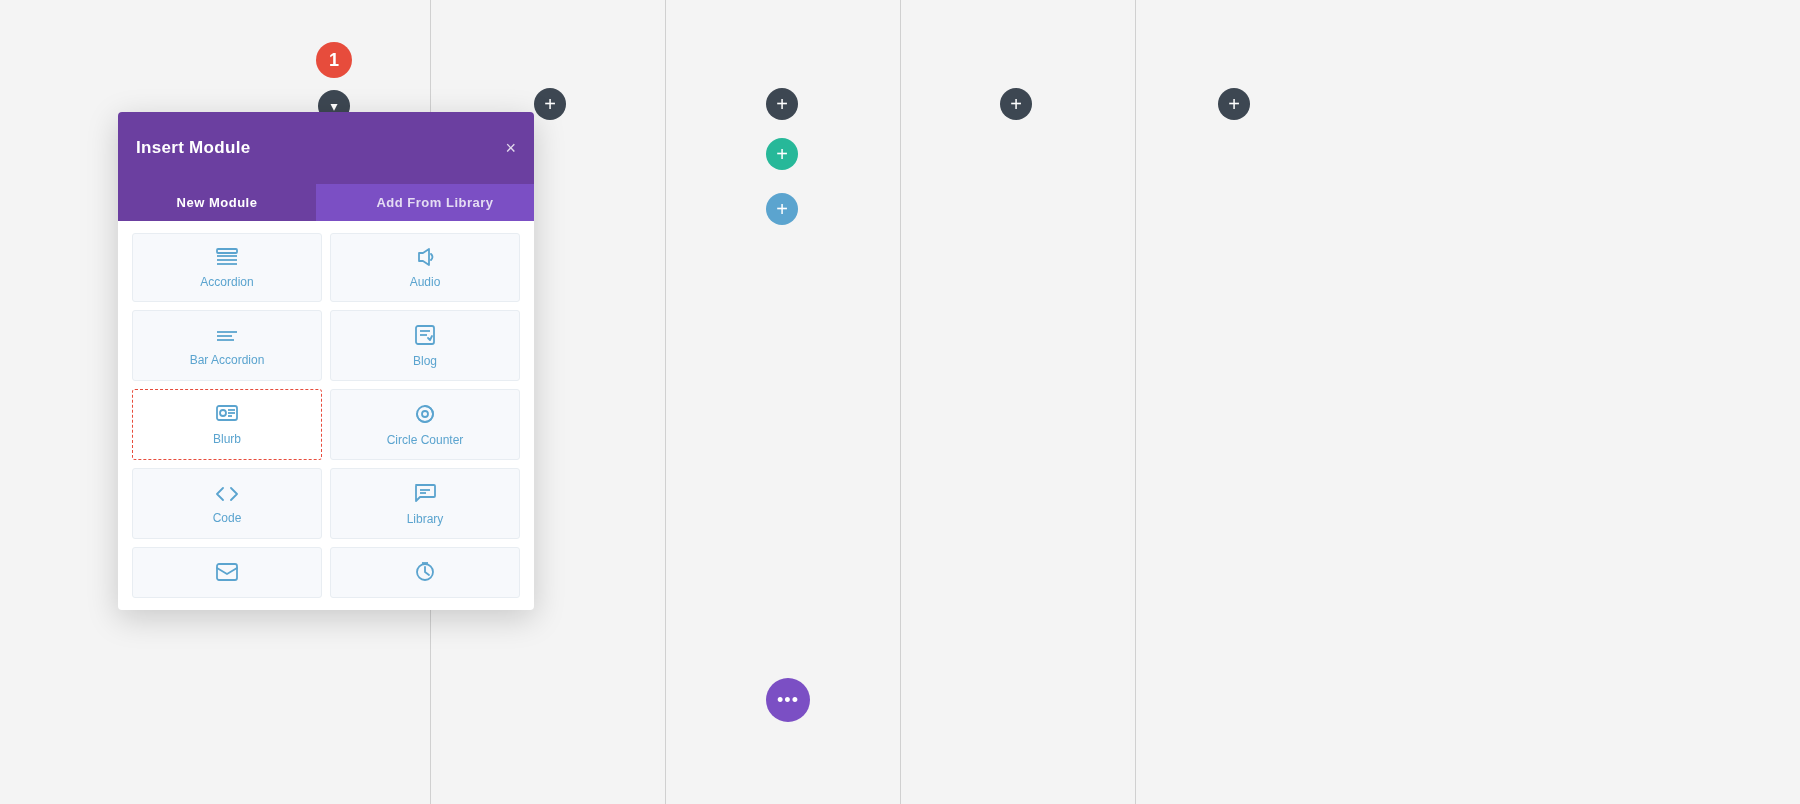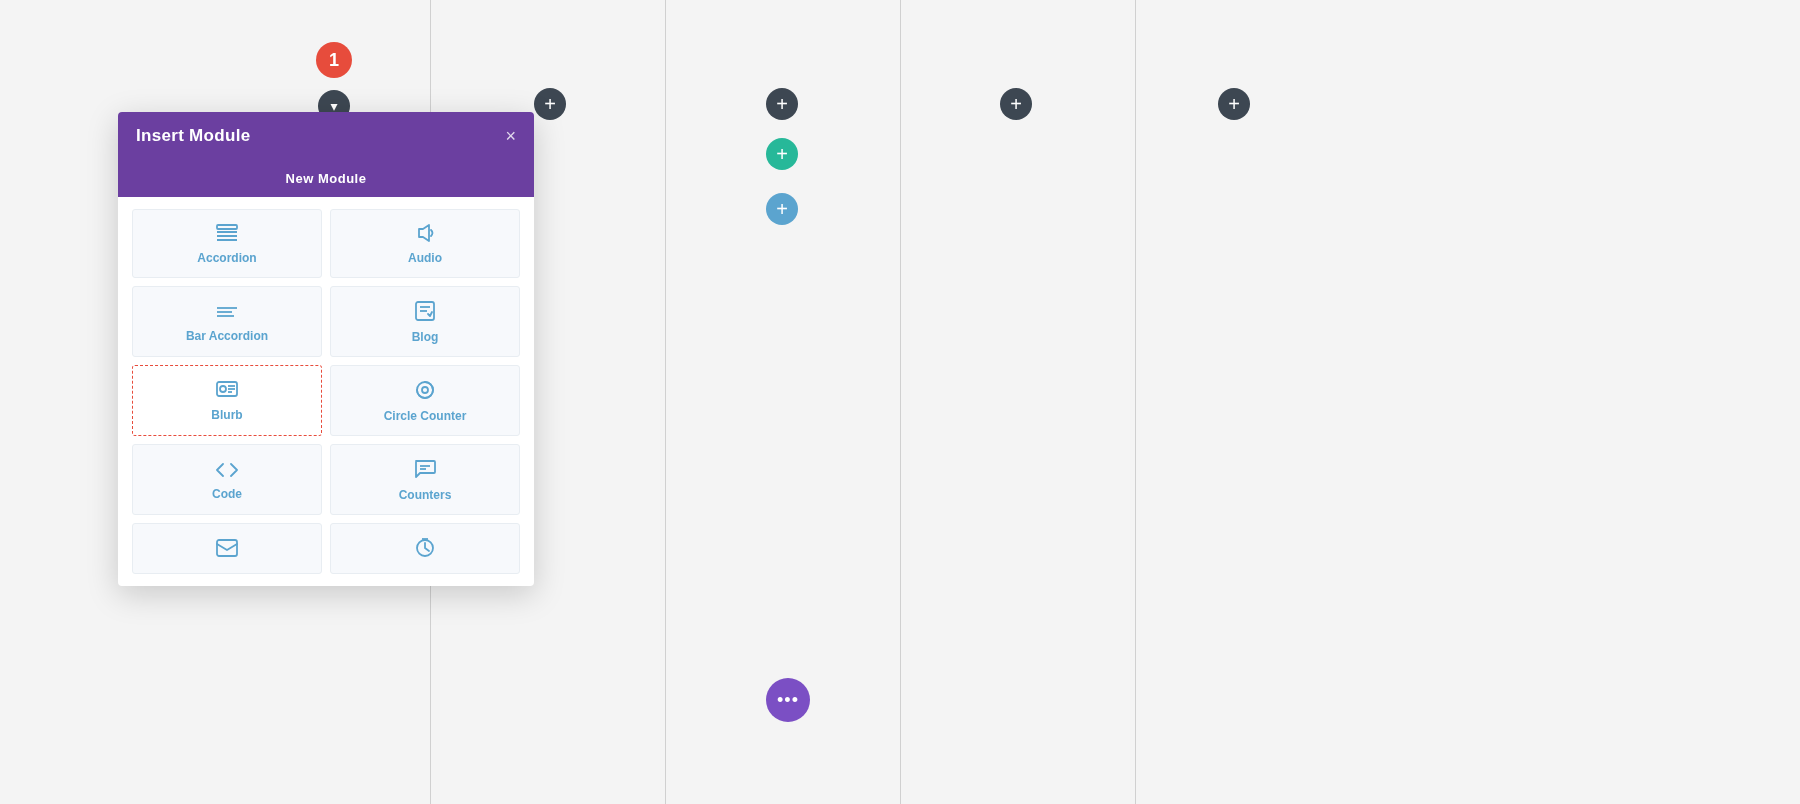--- a/index.html
+++ b/index.html
@@ -135,21 +135,21 @@
       left: 118px;
       width: 416px;
       background: white;
       border-radius: 4px;
       box-shadow: 0 8px 32px rgba(0,0,0,0.18);
       overflow: hidden;
     }
 
     .modal-header {
       background: #6b3fa0;
-      padding: 14px 18px;
+      padding: 26px 18px;
       display: flex;
       align-items: center;
       justify-content: space-between;
       gap: 48px;
     }
 
     .modal-title {
       color: white;
       font-size: 17px;
       font-weight: 600;
@@ -235,21 +235,21 @@
 
     .module-icon {
       color: #5ba4cf;
       font-size: 20px;
       line-height: 1;
     }
 
     .module-label {
       color: #5ba4cf;
       font-size: 12px;
-      font-weight: 700;
+      font-weight: 400;
       text-align: center;
     }
 
     
     svg {
       fill: none;
       stroke: currentColor;
     }
   </style>
 </head>
@@ -296,20 +296,23 @@
 <div class="modal">
 
   <div class="modal-header">
     <span class="modal-title">Insert Module</span>
     <button class="modal-close">×</button>
   </div>
 
   <div class="modal-tabs">
     <button class="tab-btn active">
       <span>New Module</span>
+    </button>
+    <button class="tab-btn inactive">
+      <span>Add From Library</span>
     </button>
   </div>
 
   <div class="module-grid">
 
     <div class="module-item">
       <span class="module-icon">
         <svg width="22" height="18" viewBox="0 0 22 18" stroke="#5ba4cf" stroke-width="1.8">
           <rect x="1" y="1" width="20" height="4" rx="1"></rect>
           <line x1="1" y1="8" x2="21" y2="8"></line>
@@ -390,21 +393,21 @@
     </div>
 
     <div class="module-item">
       <span class="module-icon">
         <svg width="22" height="20" viewBox="0 0 22 20" stroke="#5ba4cf" stroke-width="1.8">
           <path d="M2 2 h18 a1 1 0 0 1 1 1 v10 a1 1 0 0 1-1 1 H6 L2 18 V3 a1 1 0 0 1 1-1 z" stroke-linejoin="round"></path>
           <line x1="6" y1="7" x2="16" y2="7"></line>
           <line x1="6" y1="10" x2="12" y2="10"></line>
         </svg>
       </span>
-      <span class="module-label">Counters</span>
+      <span class="module-label">Library</span>
     </div>
 
     <div class="module-item">
       <span class="module-icon">
         <svg width="22" height="18" viewBox="0 0 22 18" stroke="#5ba4cf" stroke-width="1.8">
           <rect x="1" y="1" width="20" height="16" rx="2"></rect>
           <polyline points="1,5 11,11 21,5" stroke-linecap="round" stroke-linejoin="round"></polyline>
         </svg>
       </span>
 

